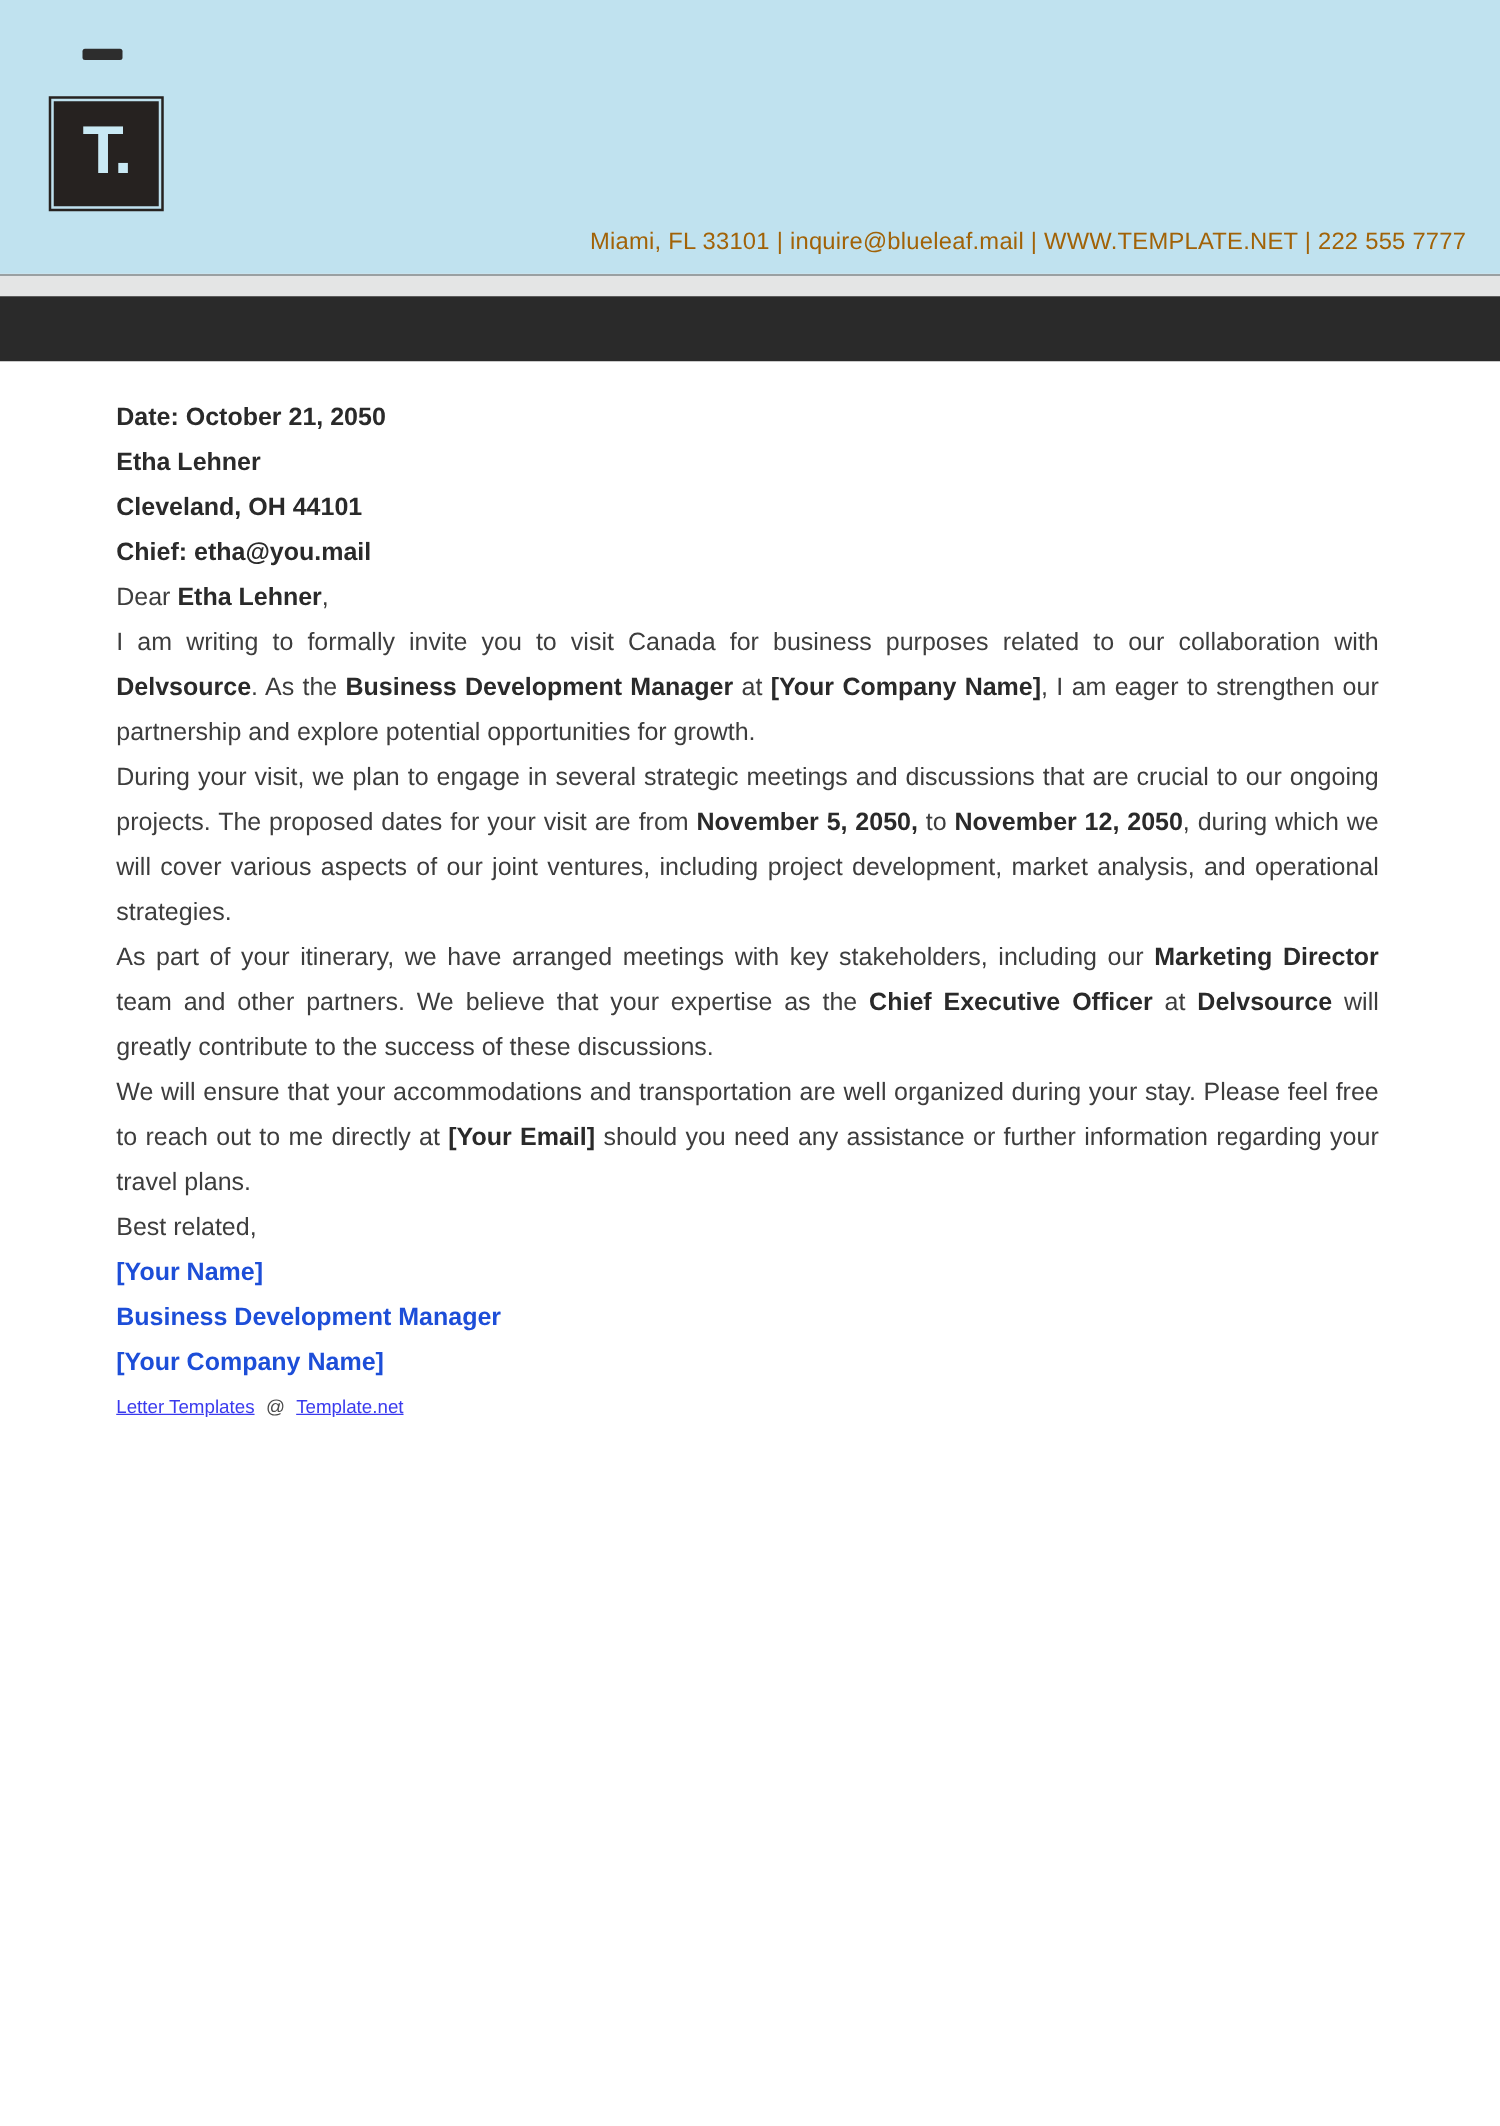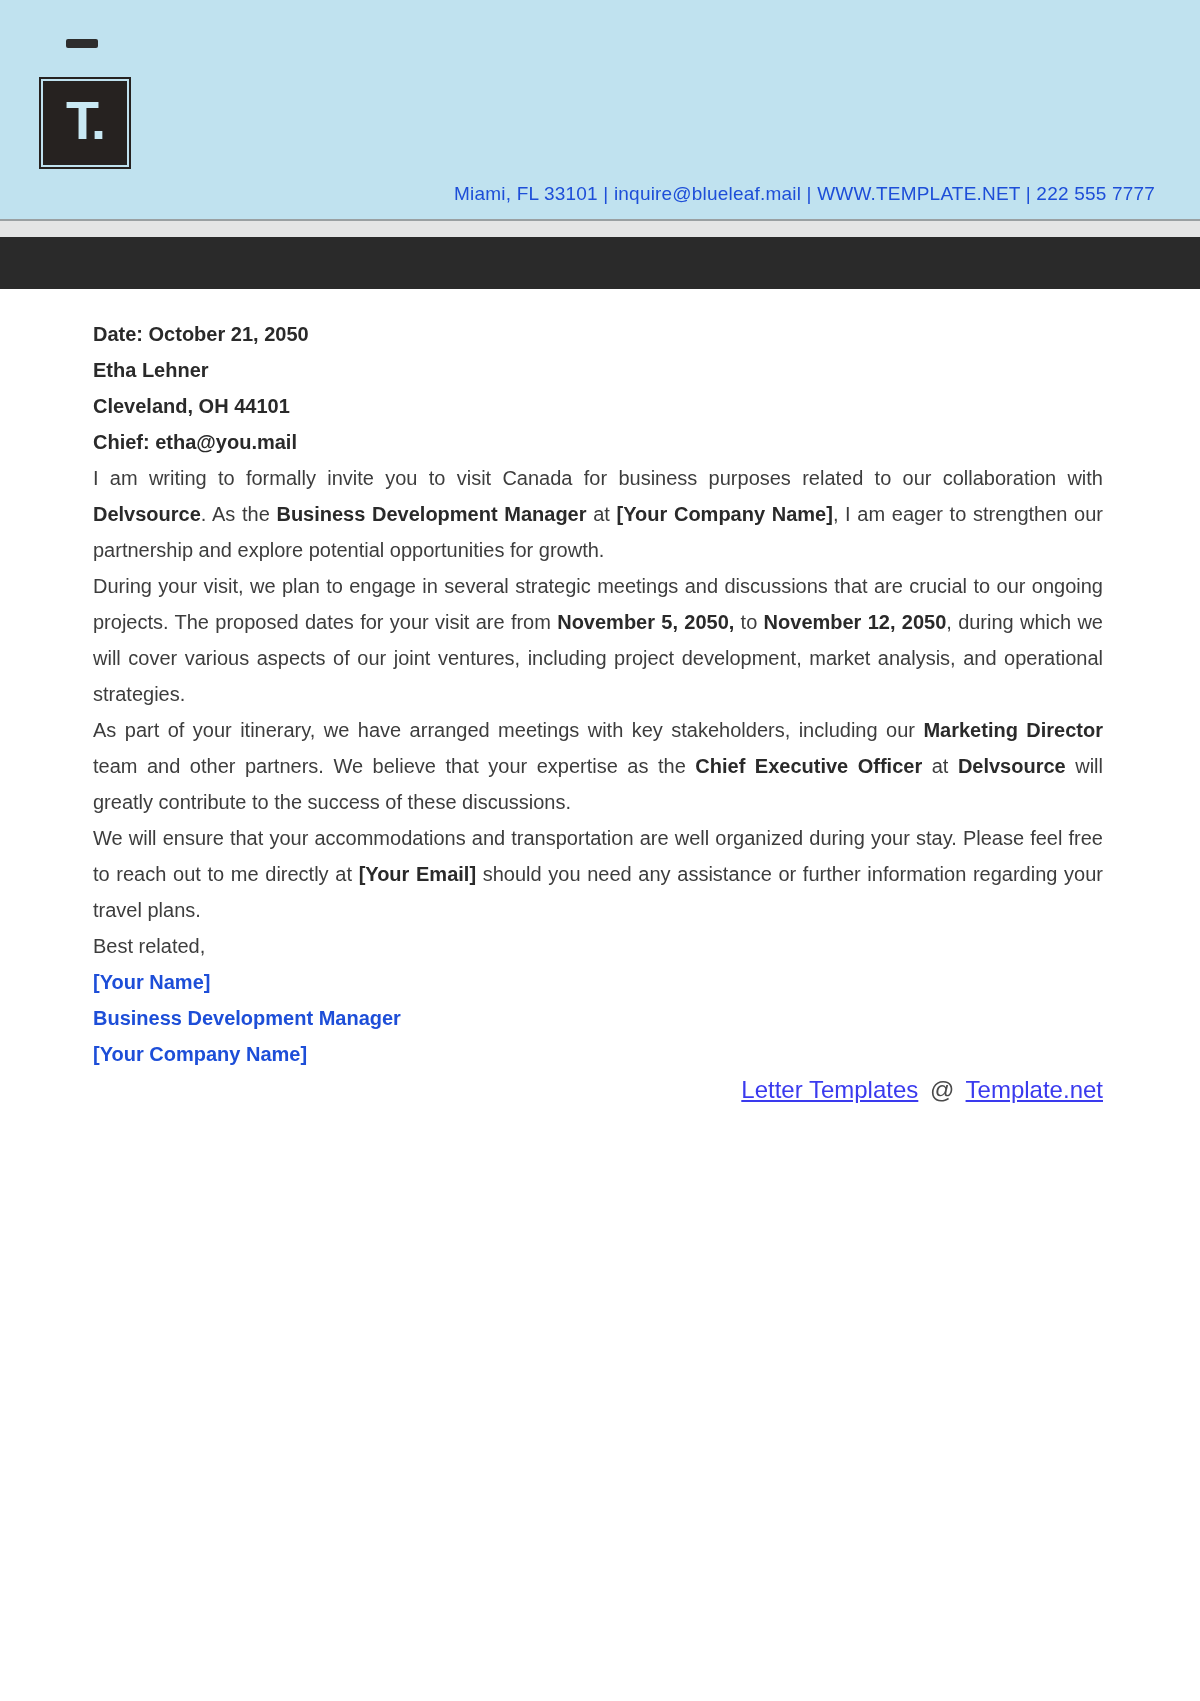--- a/index.html
+++ b/index.html
@@ -20,22 +20,22 @@
   .logo {
     position:absolute; left:39px; top:77px; width:92px; height:92px;
     background:#262220; display:flex; align-items:center; justify-content:center;
   }
   .logo::after { content:""; position:absolute; inset:2px; border:2px solid #c0e2ef; }
   .logo-t {
     color:#c9e9f4; font-size:54px; font-weight:800; letter-spacing:-2px;
     line-height:92px; padding-bottom:6px;
   }
   .contact {
-    position:absolute; right:45px; bottom:14px;
-    font-size:19px; font-weight:500; color:#1d4ed8; letter-spacing:0.2px;
+    position:absolute; right:27px; bottom:14px;
+    font-size:19px; font-weight:500; color:#a16207; letter-spacing:0.2px;
     white-space:nowrap;
   }
 
   
   .line-div { height:2px; background:#9aa0a2; }
   .strip    { height:16px; background:#e4e5e5; }
   .darkbar  { height:52px; background:#2a2a2a; }
 
   
   .content { padding:0 97px 0 93px; }
@@ -43,21 +43,21 @@
     margin-top:125px; text-align:center;
     font-size:37px; line-height:44px; font-weight:700; color:#202020;
   }
   .body { margin-top:27px; font-size:20px; line-height:36px; color:#3d3d3d; }
   .info-line { font-weight:700; color:#2a2a2a; }
   .para { text-align:justify; }
   .para b, .body b { font-weight:700; color:#2a2a2a; }
   .closing-line.bold { font-weight:700; color:#1d4ed8; }
 
   
-  .footer { text-align:right; font-size:24px; line-height:36px; }
+  .footer { text-align:left; font-size:15px; line-height:36px; }
   .flink { color:#3a3aee; text-decoration:underline; cursor:pointer; }
   .at { color:#4a4a4a; margin:0 5px; }
 </style>
 </head>
 <body>
 
 <div class="page">
 
   <header class="topbar">
     <div class="dash"></div>
@@ -74,20 +74,21 @@
   <main class="content">
 
     <section class="body">
       <div class="info">
           <div class="info-line">Date: October 21, 2050</div>
           <div class="info-line">Etha Lehner</div>
           <div class="info-line">Cleveland, OH 44101</div>
           <div class="info-line">Chief: etha@you.mail</div>
         </div>
 
+      <p class="para"><span>Dear </span><b>Etha Lehner</b><span>,</span></p>
 
       <p class="para"><span>I am writing to formally invite you to visit Canada for business purposes related to our collaboration with </span><b>Delvsource</b><span>. As the </span><b>Business Development Manager</b><span> at </span><b>[Your Company Name]</b><span>, I am eager to strengthen our partnership and explore potential opportunities for growth.</span></p>
       <p class="para"><span>During your visit, we plan to engage in several strategic meetings and discussions that are crucial to our ongoing projects. The proposed dates for your visit are from </span><b>November 5, 2050,</b><span> to </span><b>November 12, 2050</b><span>, during which we will cover various aspects of our joint ventures, including project development, market analysis, and operational strategies.</span></p>
       <p class="para"><span>As part of your itinerary, we have arranged meetings with key stakeholders, including our </span><b>Marketing Director</b><span> team and other partners. We believe that your expertise as the </span><b>Chief Executive Officer</b><span> at </span><b>Delvsource</b><span> will greatly contribute to the success of these discussions.</span></p>
       <p class="para"><span>We will ensure that your accommodations and transportation are well organized during your stay. Please feel free to reach out to me directly at </span><b>[Your Email]</b><span> should you need any assistance or further information regarding your travel plans.</span></p>
 
       <div class="closing">
           <div class="closing-line">Best related,</div>
           <div class="closing-line bold">[Your Name]</div>
           <div class="closing-line bold">Business Development Manager</div>

